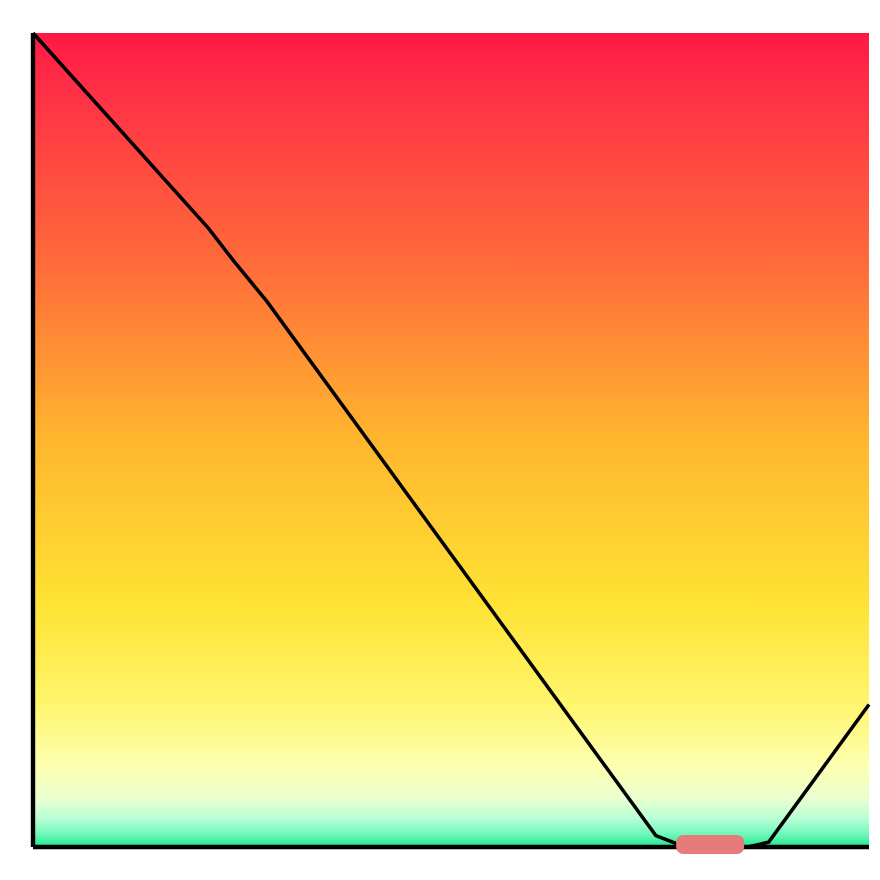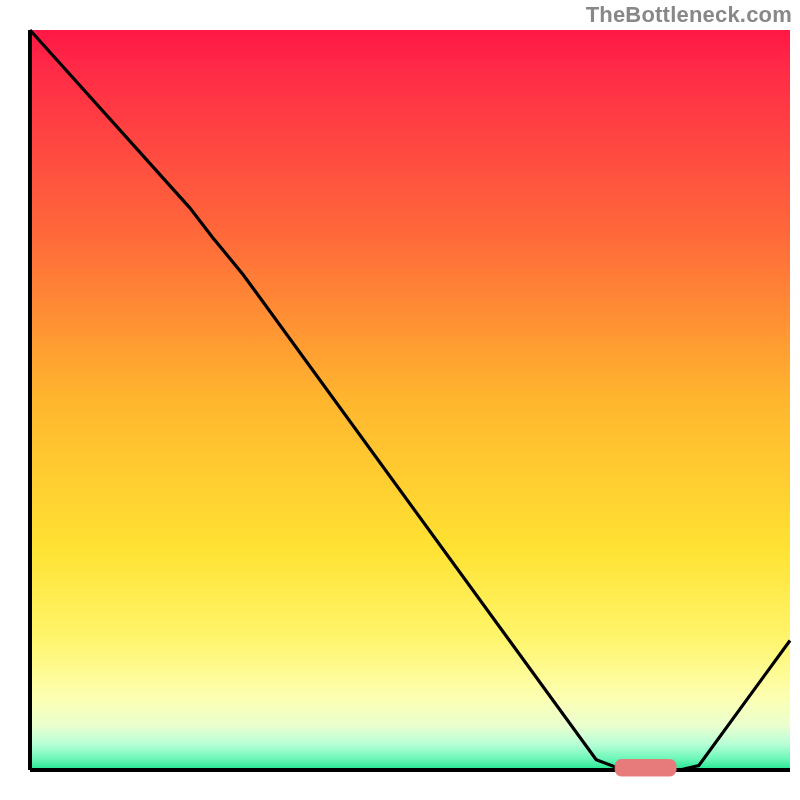--- a/index.html
+++ b/index.html
@@ -27,21 +27,20 @@
   svg.chart {
     position: absolute;
     top: 0;
     left: 0;
   }
 </style>
 </head>
 <body>
 
 <div class="container">
-  <div class="watermark">TheBottleneck.com</div>
 
   <svg class="chart" width="800" height="800" viewBox="0 0 800 800">
     <defs>
       <linearGradient id="bgGrad" x1="0" y1="0" x2="0" y2="1">
       <stop offset="0%" stop-color="#ff1744"></stop>
           <stop offset="5%" stop-color="#ff2a47"></stop>
           <stop offset="28.000000000000004%" stop-color="#ff6a3a"></stop>
           <stop offset="50%" stop-color="#ffb62e"></stop>
           <stop offset="70%" stop-color="#ffe233"></stop>
           <stop offset="82%" stop-color="#fff56a"></stop>

